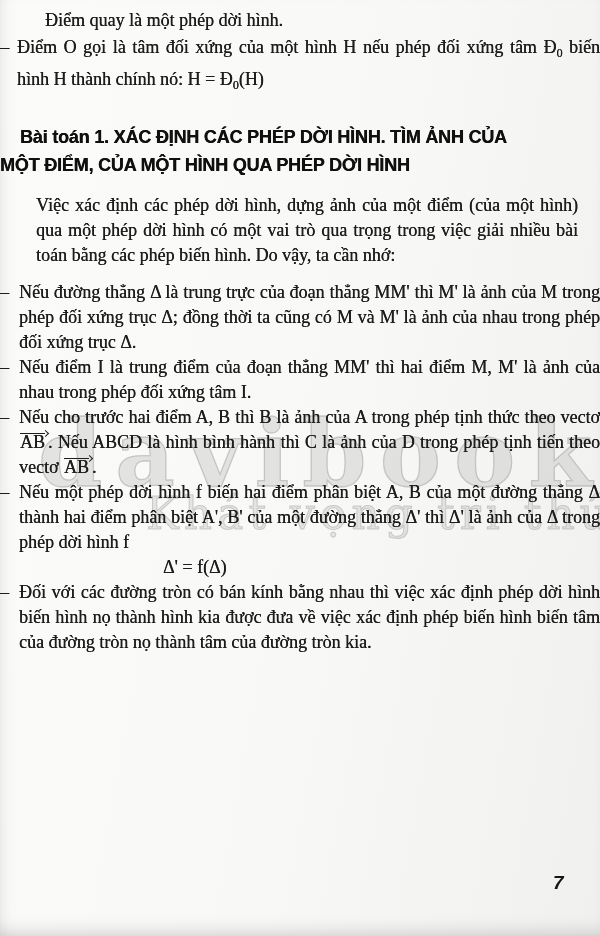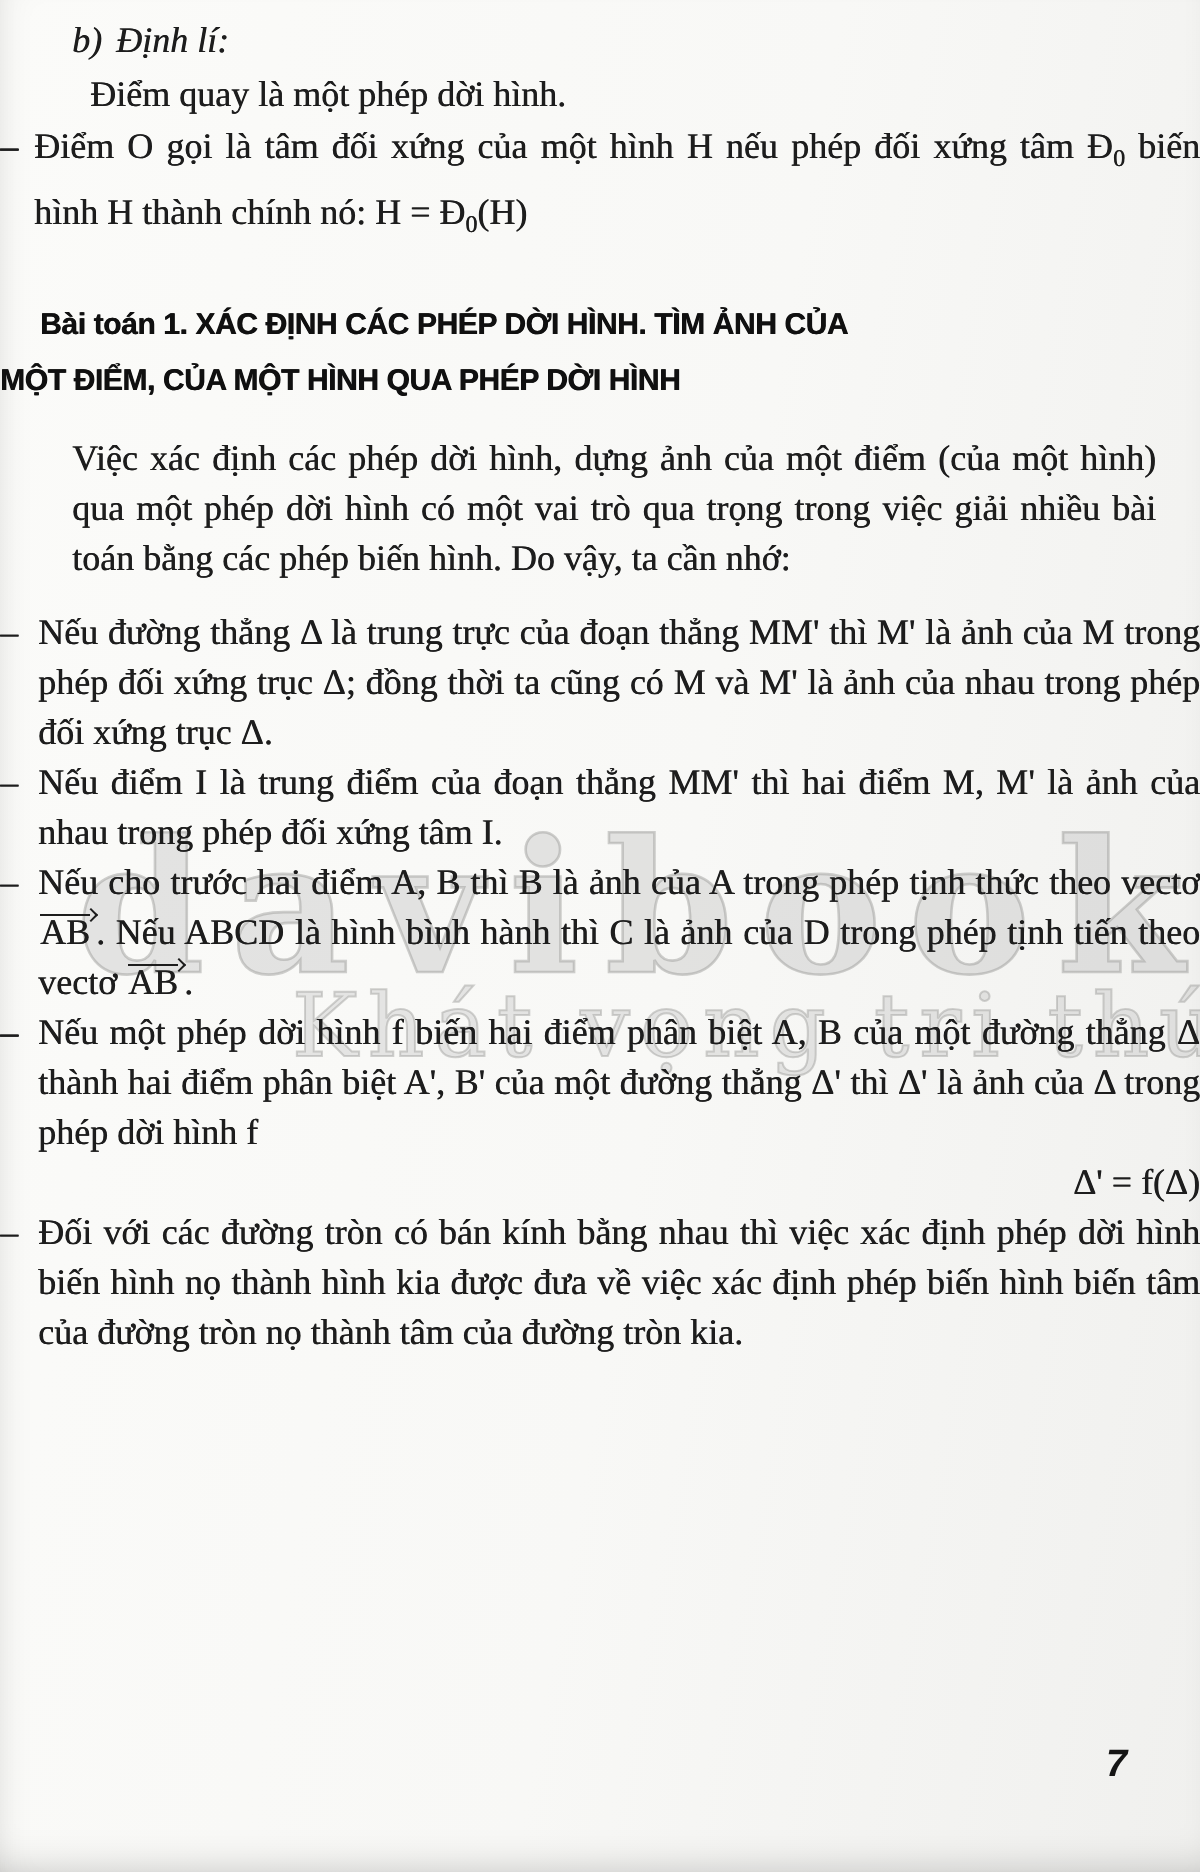--- a/index.html
+++ b/index.html
@@ -38,29 +38,29 @@
   .lbl-line .lbl{margin-right:7px;}
   .plain-line{margin-left:45px;}
   ul.dash-list{list-style:none;margin:0;padding:0;text-align:justify;}
   ul.dash-list li{position:relative;}
   .dash{position:absolute;left:0;top:0;}
   .inner-list{margin-left:62px;margin-right:22px;}
   .inner-list li{padding-left:17px;}
   .heading{
     margin-top:24px;
     font-family:"Liberation Sans",sans-serif;font-weight:bold;
-    font-size:15px;line-height:28px;letter-spacing:-.2px;color:#101010;
+    font-size:18px;line-height:28px;letter-spacing:-.2px;color:#101010;
     text-shadow:.3px 0 0 currentColor;
   }
   .heading .h-line1{margin-left:20px;white-space:nowrap;}
   .heading .h-line2{white-space:nowrap;}
   .intro{margin:12px 22px 12px 36px;line-height:25px;text-align:justify;}
   .outer-list{margin-left:25px;margin-right:22px;line-height:25px;}
   .outer-list li{padding-left:19px;}
-  .formula{margin-left:144px;text-align:right;}
+  .formula{margin-left:144px;text-align:left;}
   .note{text-align:justify;}
   
   .vec{position:relative;padding:0 3px 0 1px;}
   .vec::before{content:"";position:absolute;left:1px;right:3px;top:1px;height:1px;background:#1d1d1d;}
   .vec::after{content:"";position:absolute;right:0;top:-1px;width:4px;height:4px;
     border-top:1.2px solid #1d1d1d;border-right:1.2px solid #1d1d1d;transform:rotate(45deg);}
   .arc{position:relative;padding:0 2px;}
   .arc::before{content:"";position:absolute;left:0;right:0;top:-3px;height:7px;
     border-top:1.3px solid #1d1d1d;border-radius:50% 50% 0 0 / 100% 100% 0 0;}
   .sub{font-size:12px;vertical-align:-4px;letter-spacing:0;}
@@ -74,23 +74,20 @@
 <body>
 
 <div class="page">
 
   <div class="wm-brand">davibooks</div>
   <div class="wm-slogan">Khát vọng tri thức</div>
 
   <div class="content">
 
     <section class="sec-theorem">
-      <div class="lbl-line">
-        <span class="lbl">b)</span><span>Định lí:</span>
-      </div>
       <div class="plain-line">Điểm quay là một phép dời hình.</div>
       <ul class="dash-list inner-list">
         <li>
           <span class="dash">–</span>
         </li>
         <li>
           <span class="dash">–</span>
           <span><span>Điểm O gọi là tâm đối xứng của một hình H nếu phép đối xứng tâm Đ</span><span class="sub">0</span><span> biến hình H thành chính nó: H = Đ</span><span class="sub">0</span><span>(H)</span></span>
         </li>
       </ul>

